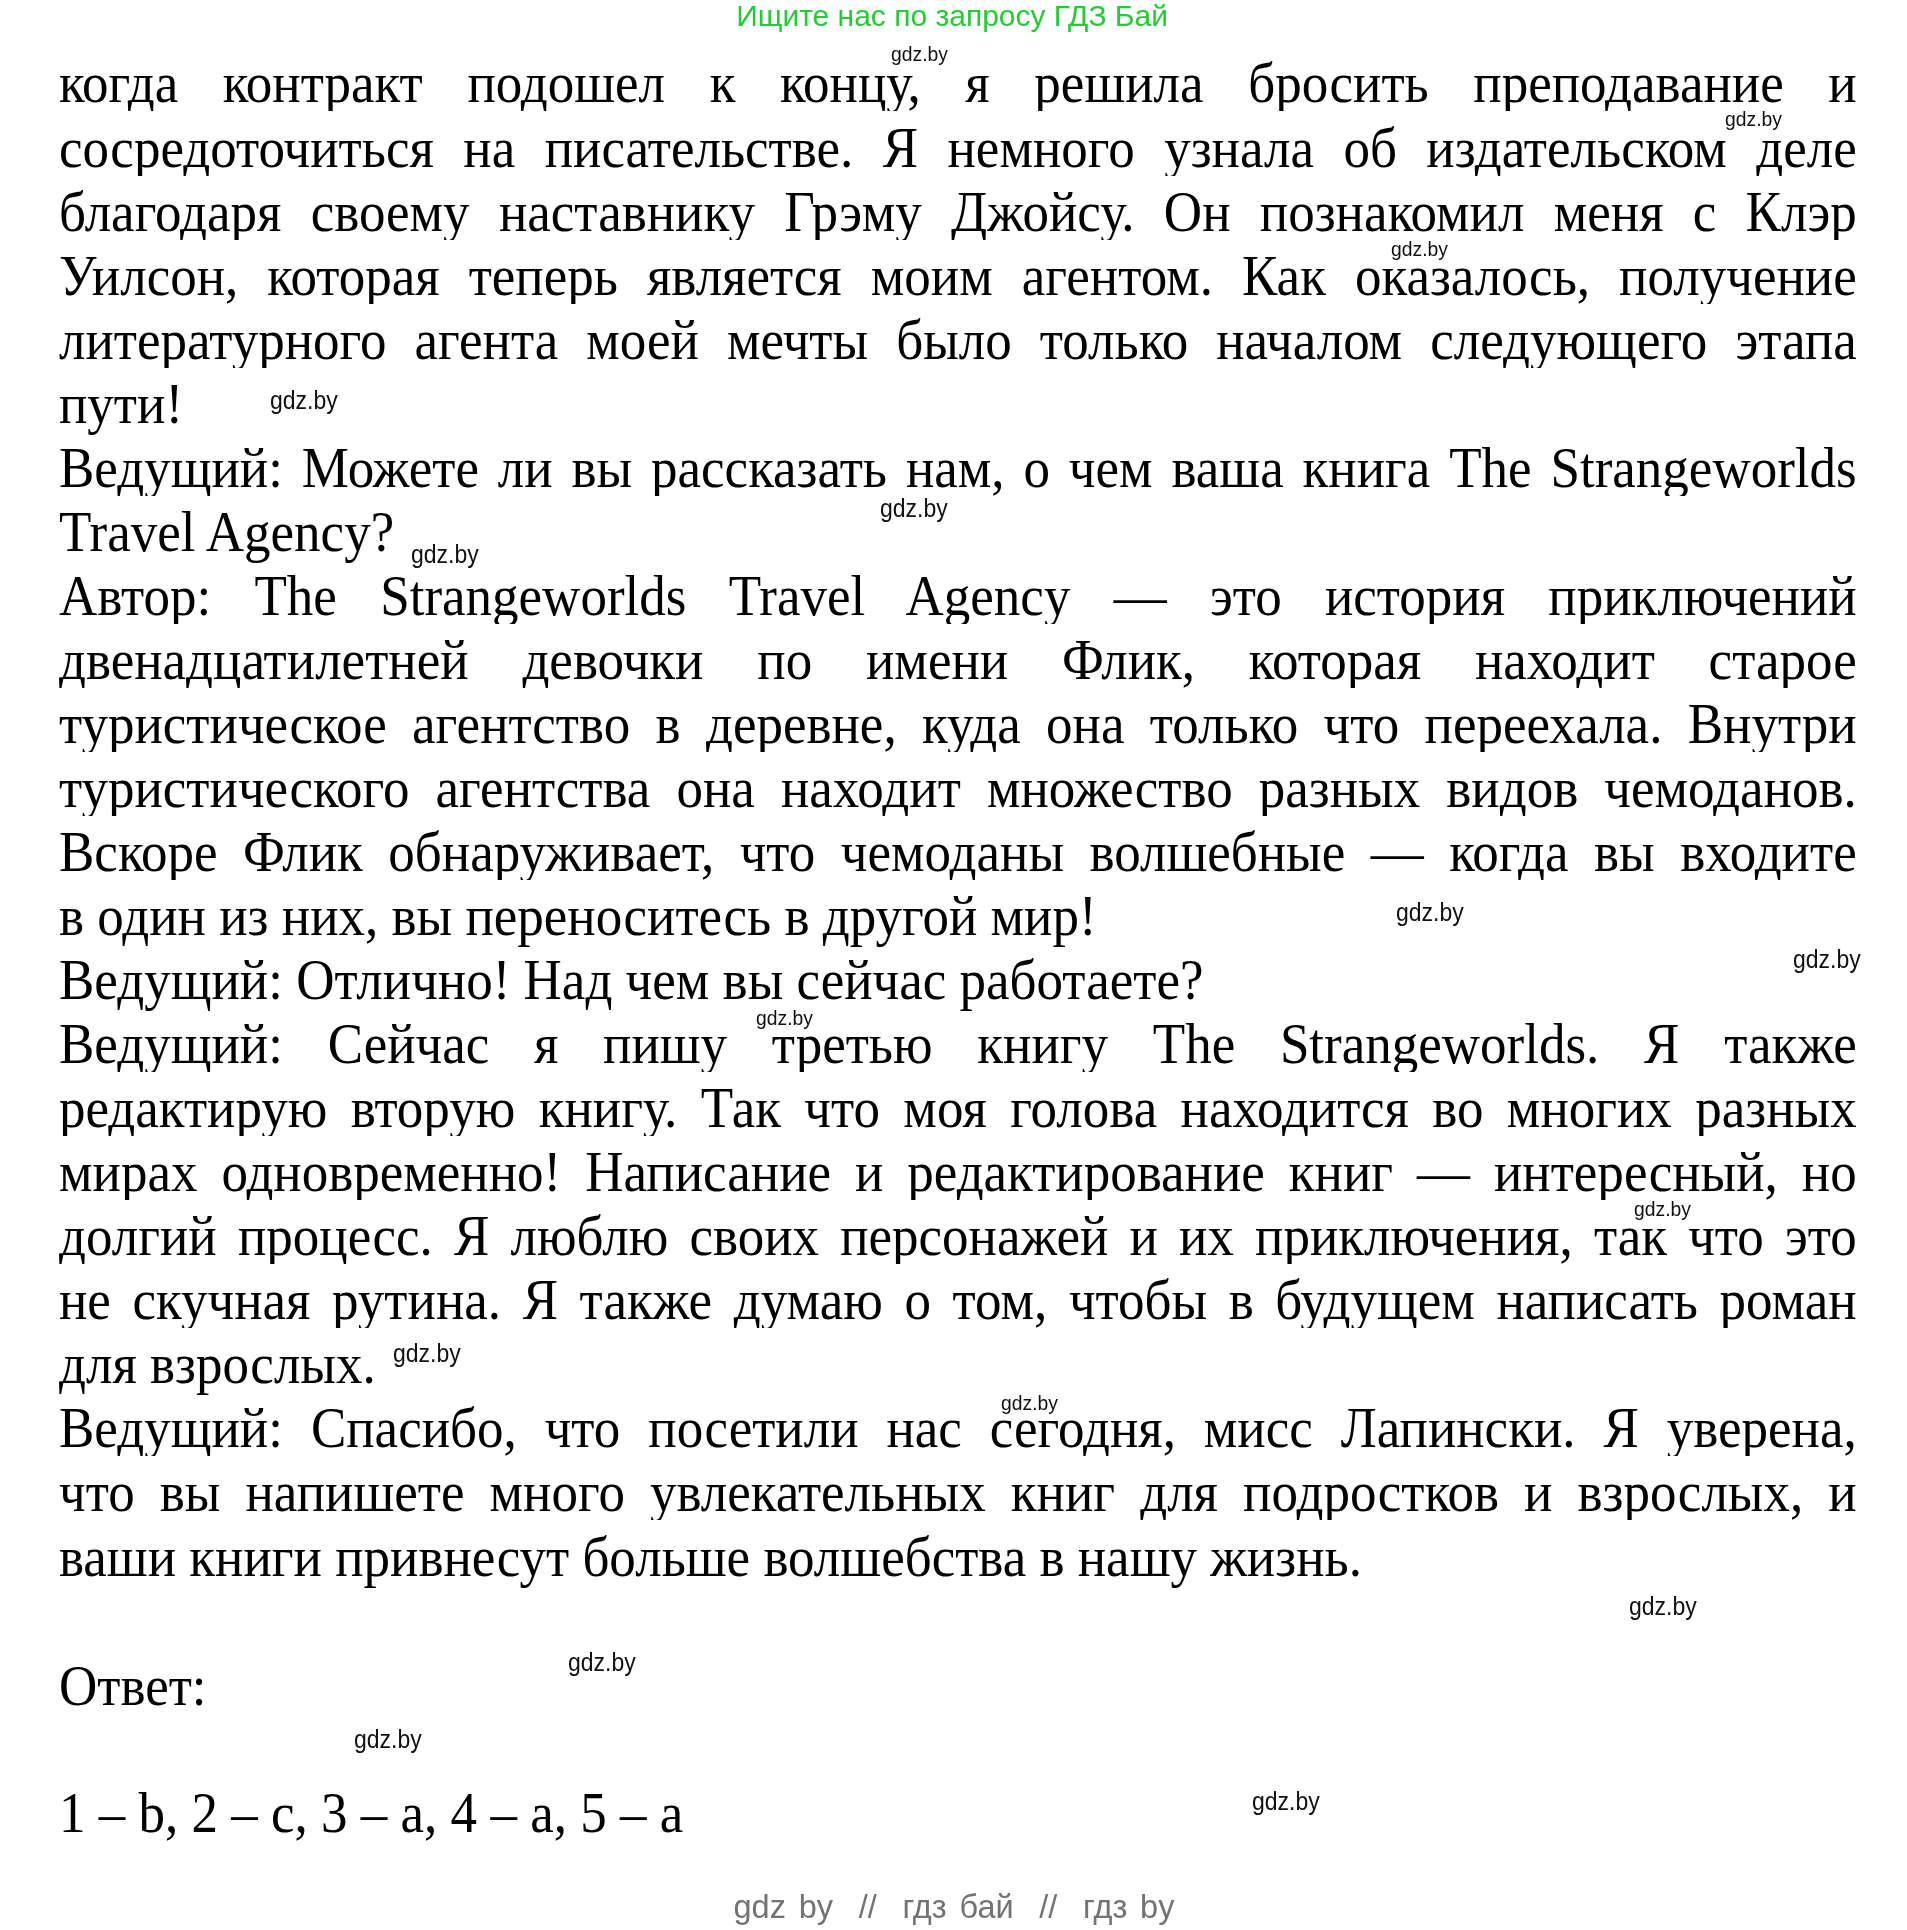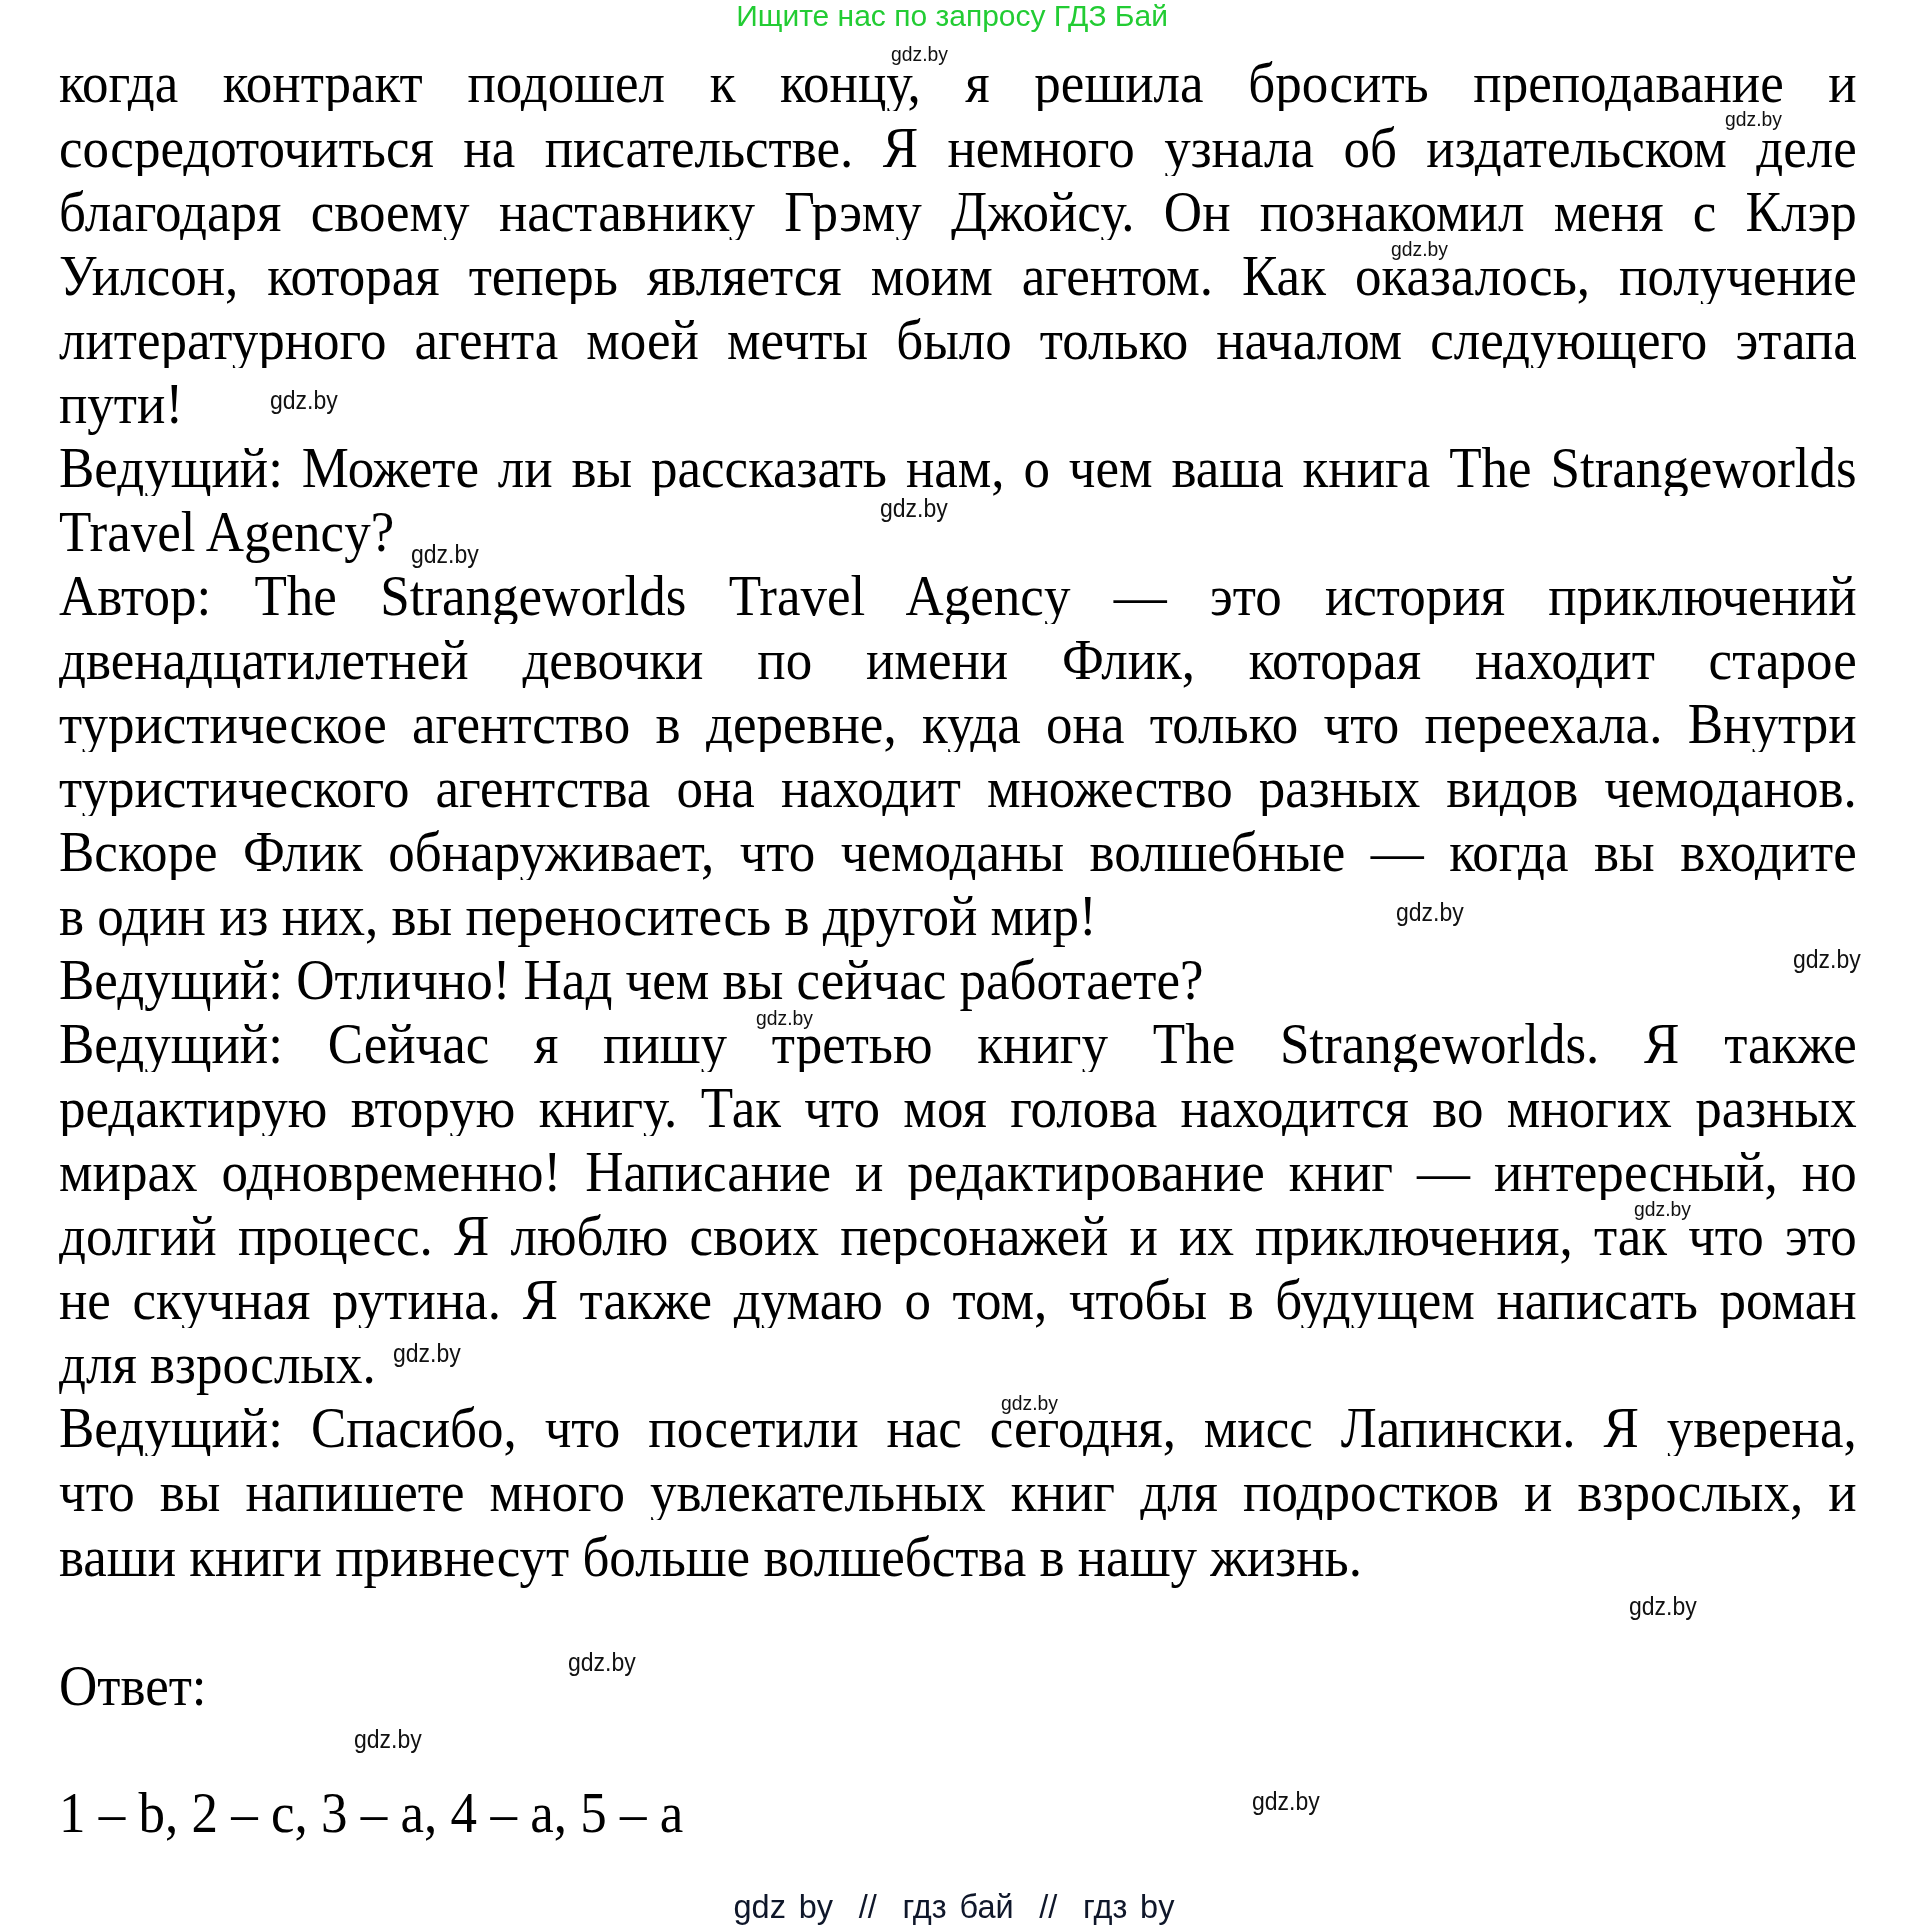--- a/index.html
+++ b/index.html
@@ -26,21 +26,21 @@
   }
   .wm.s { font-size:21px; line-height:23px; }
   .answer-label, .answer-value {
     position:absolute; left:59px; font-family:"Liberation Serif", serif;
     font-size:57px; line-height:57px; color:#000; white-space:nowrap;
     transform-origin:0 0; transform:scaleX(0.93);
   }
   .footer {
     position:absolute; left:0; width:1908px; text-align:center; top:1889px;
     font-family:"Liberation Sans", sans-serif; font-size:32.5px; line-height:36px;
-    color:#0f172a; word-spacing:3.8px;
+    color:#737373; word-spacing:3.8px;
   }
 </style>
 </head>
 <body>
 
 <div class="header">Ищите нас по запросу ГДЗ Бай</div>
 
 <div class="line j" style="top:54px">когда контракт подошел к концу, я решила бросить преподавание и</div>
 <div class="line j" style="top:119px">сосредоточиться на писательстве. Я немного узнала об издательском деле</div>
 <div class="line j" style="top:183px">благодаря своему наставнику Грэму Джойсу. Он познакомил меня с Клэр</div>

